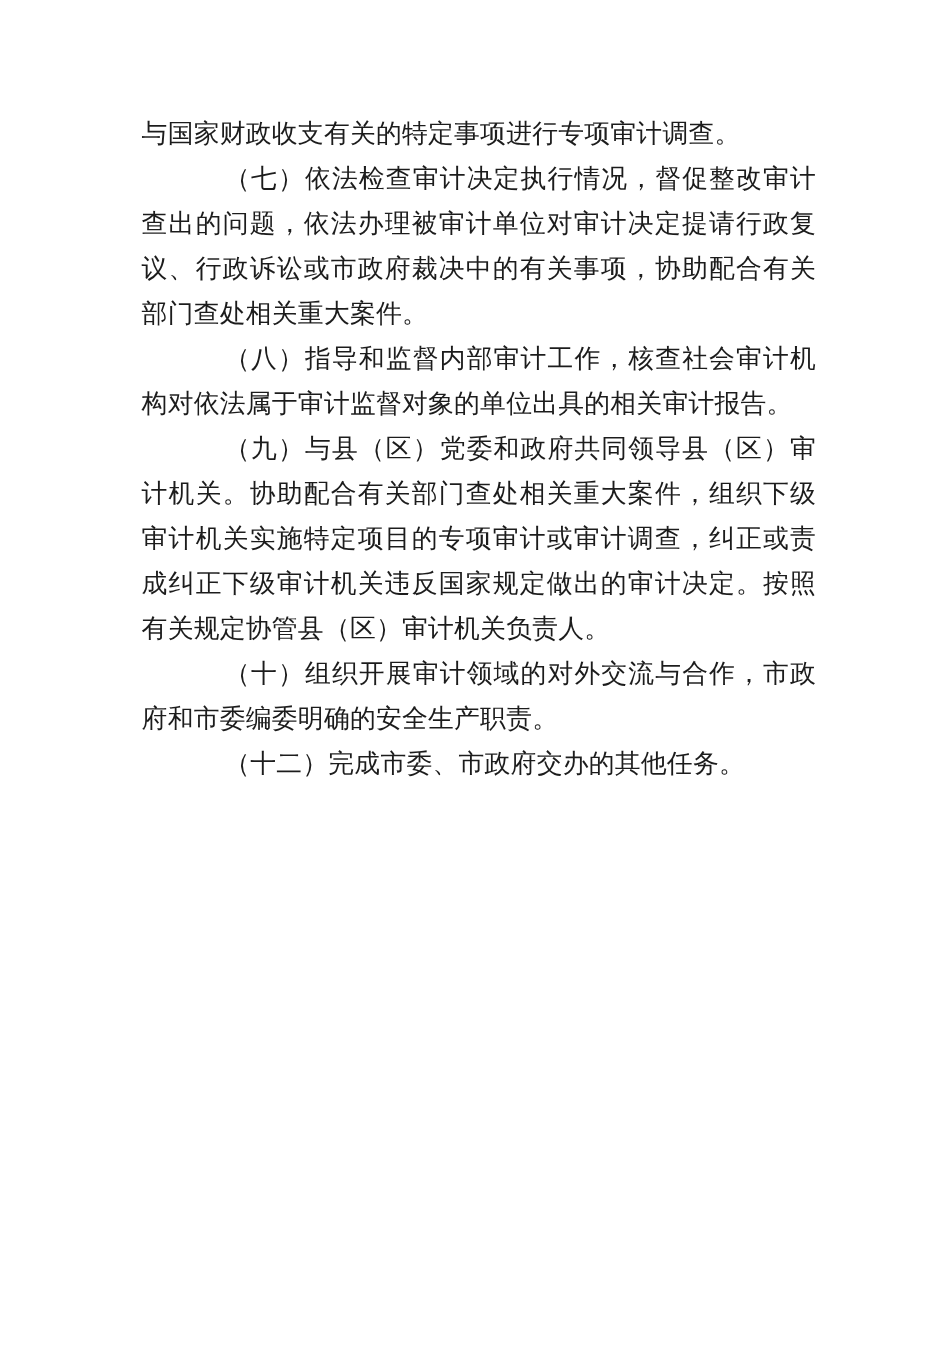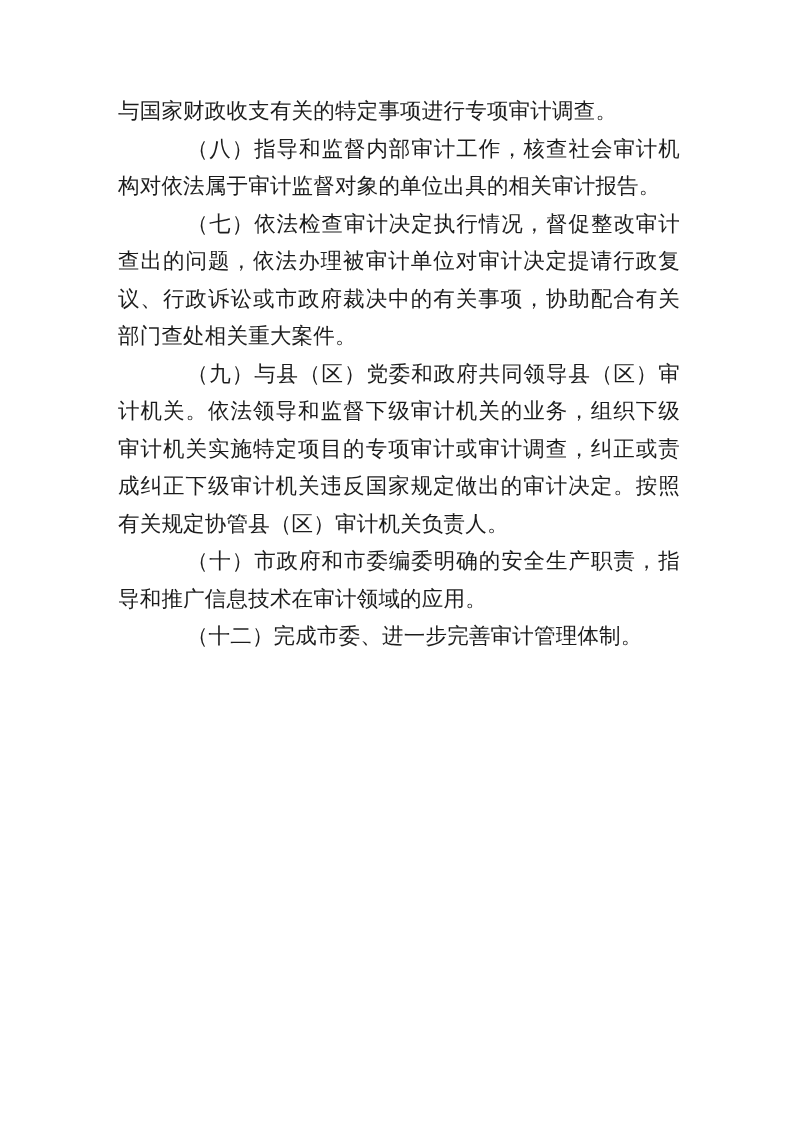--- a/index.html
+++ b/index.html
@@ -43,20 +43,20 @@
     color: #222222;
     letter-spacing: 0px;
   }
 </style>
 </head>
 <body>
 
 <div class="page">
   <div class="content">
     <p>与国家财政收支有关的特定事项进行专项审计调查。</p>
+    <p class="indent">（七）依法检查审计决定执行情况，督促整改审计查出的问题，依法办理被审计单位对审计决定提请行政复议、行政诉讼或市政府裁决中的有关事项，协助配合有关部门查处相关重大案件。</p>
     <p class="indent">（八）指导和监督内部审计工作，核查社会审计机构对依法属于审计监督对象的单位出具的相关审计报告。</p>
-    <p class="indent">（七）依法检查审计决定执行情况，督促整改审计查出的问题，依法办理被审计单位对审计决定提请行政复议、行政诉讼或市政府裁决中的有关事项，协助配合有关部门查处相关重大案件。</p>
-    <p class="indent">（九）与县（区）党委和政府共同领导县（区）审计机关。依法领导和监督下级审计机关的业务，组织下级审计机关实施特定项目的专项审计或审计调查，纠正或责成纠正下级审计机关违反国家规定做出的审计决定。按照有关规定协管县（区）审计机关负责人。</p>
-    <p class="indent">（十）市政府和市委编委明确的安全生产职责，指导和推广信息技术在审计领域的应用。</p>
-    <p class="indent">（十二）完成市委、进一步完善审计管理体制。</p>
+    <p class="indent">（九）与县（区）党委和政府共同领导县（区）审计机关。协助配合有关部门查处相关重大案件，组织下级审计机关实施特定项目的专项审计或审计调查，纠正或责成纠正下级审计机关违反国家规定做出的审计决定。按照有关规定协管县（区）审计机关负责人。</p>
+    <p class="indent">（十）组织开展审计领域的对外交流与合作，市政府和市委编委明确的安全生产职责。</p>
+    <p class="indent">（十二）完成市委、市政府交办的其他任务。</p>
   </div>
   <div class="footer">—6—</div>
 </div>
 
 </body></html>

